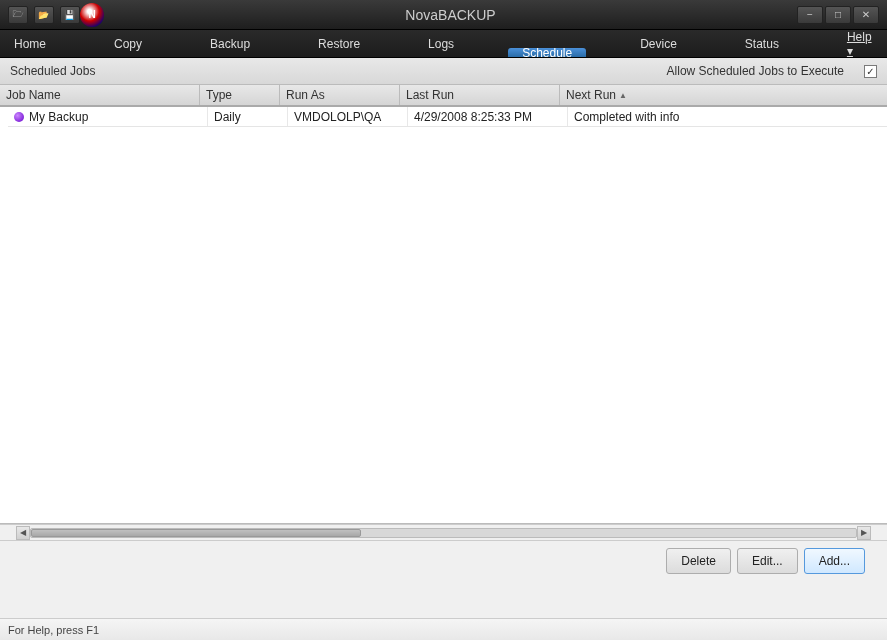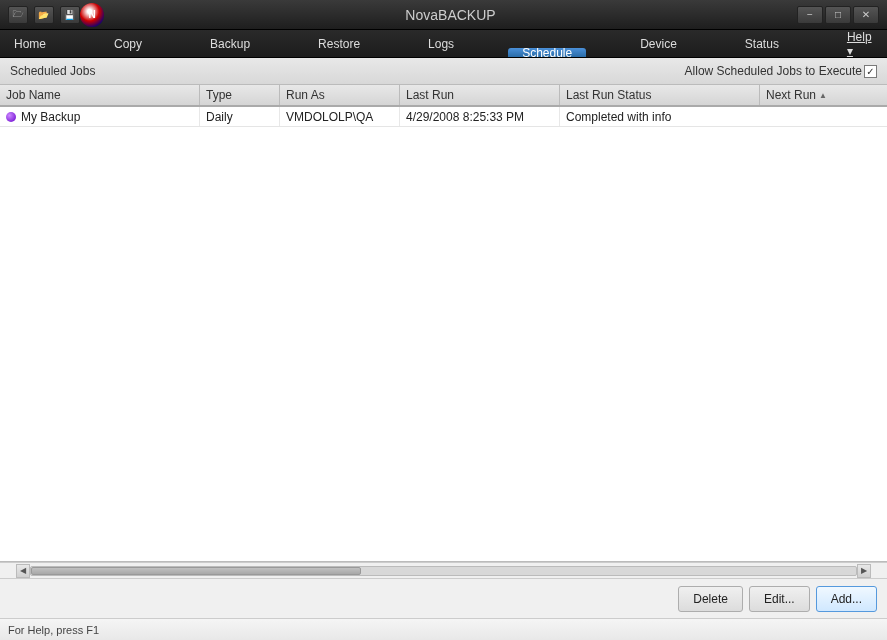--- a/index.html
+++ b/index.html
@@ -130,21 +130,21 @@
       border-bottom: 1px solid #bbb;
     }
     .section-title {
       font-size: 12px;
       font-weight: normal;
       color: #333;
     }
     .allow-execute {
       display: flex;
       align-items: center;
-      gap: 2px;
+      gap: 20px;
       font-size: 12px;
       color: #333;
     }
     .checkbox-allow {
       width: 13px;
       height: 13px;
       border: 1px solid #7a7a7a;
       background: white;
       display: flex;
       align-items: center;
@@ -183,20 +183,21 @@
     .th:last-child {
       border-right: none;
     }
     .sort-icon {
       font-size: 8px;
       color: #666;
     }
     .table-body {
       overflow: auto;
       height: calc(100% - 22px);
+      margin-left: 8px;
     }
     .table-row {
       display: flex;
       height: 20px;
       border-bottom: 1px solid #e5e5e5;
     }
     .td {
       padding: 2px 6px;
       font-size: 12px;
       color: #222;
@@ -260,21 +261,21 @@
     }
 
     
     .bottom-bar {
       height: 40px;
       background: #f0f0f0;
       border-top: 1px solid #ccc;
       display: flex;
       align-items: center;
       justify-content: flex-end;
-      padding: 0 10px;
+      padding: 0 22px;
       gap: 6px;
     }
     .btn {
       height: 26px;
       padding: 0 14px;
       background: linear-gradient(to bottom, #f0f0f0, #dcdcdc);
       border: 1px solid #adadad;
       border-radius: 3px;
       cursor: pointer;
       font-size: 12px;
@@ -290,20 +291,21 @@
     
     .status-bar {
       height: 22px;
       background: linear-gradient(to bottom, #f5f5f5, #e8e8e8);
       border-top: 1px solid #ccc;
       display: flex;
       align-items: center;
       padding: 0 8px;
       font-size: 11px;
       color: #444;
+      margin-top: 38px;
     }
   </style>
 </head>
 <body>
 
 <div class="title-bar">
   <div class="title-bar-left">
     <div class="title-icon">🗁</div>
     <div class="title-icon">📂</div>
     <div class="title-icon">💾</div>
@@ -345,23 +347,20 @@
         <span>Job Name</span>
       </div>
       <div class="th" style="width:80px">
         <span>Type</span>
       </div>
       <div class="th" style="width:120px">
         <span>Run As</span>
       </div>
       <div class="th" style="width:160px">
         <span>Last Run</span>
-      </div>
-      <div class="th" style="width:200px">
-        <span>Last Run Status</span>
       </div>
       <div class="th" style="flex:1">
         <span>Next Run</span>
         <span class="sort-icon">▲</span>
       </div>
     </div>
     <div class="table-body">
       <div class="table-row">
         <div class="td" style="width:200px">
           <div class="job-indicator"></div>

